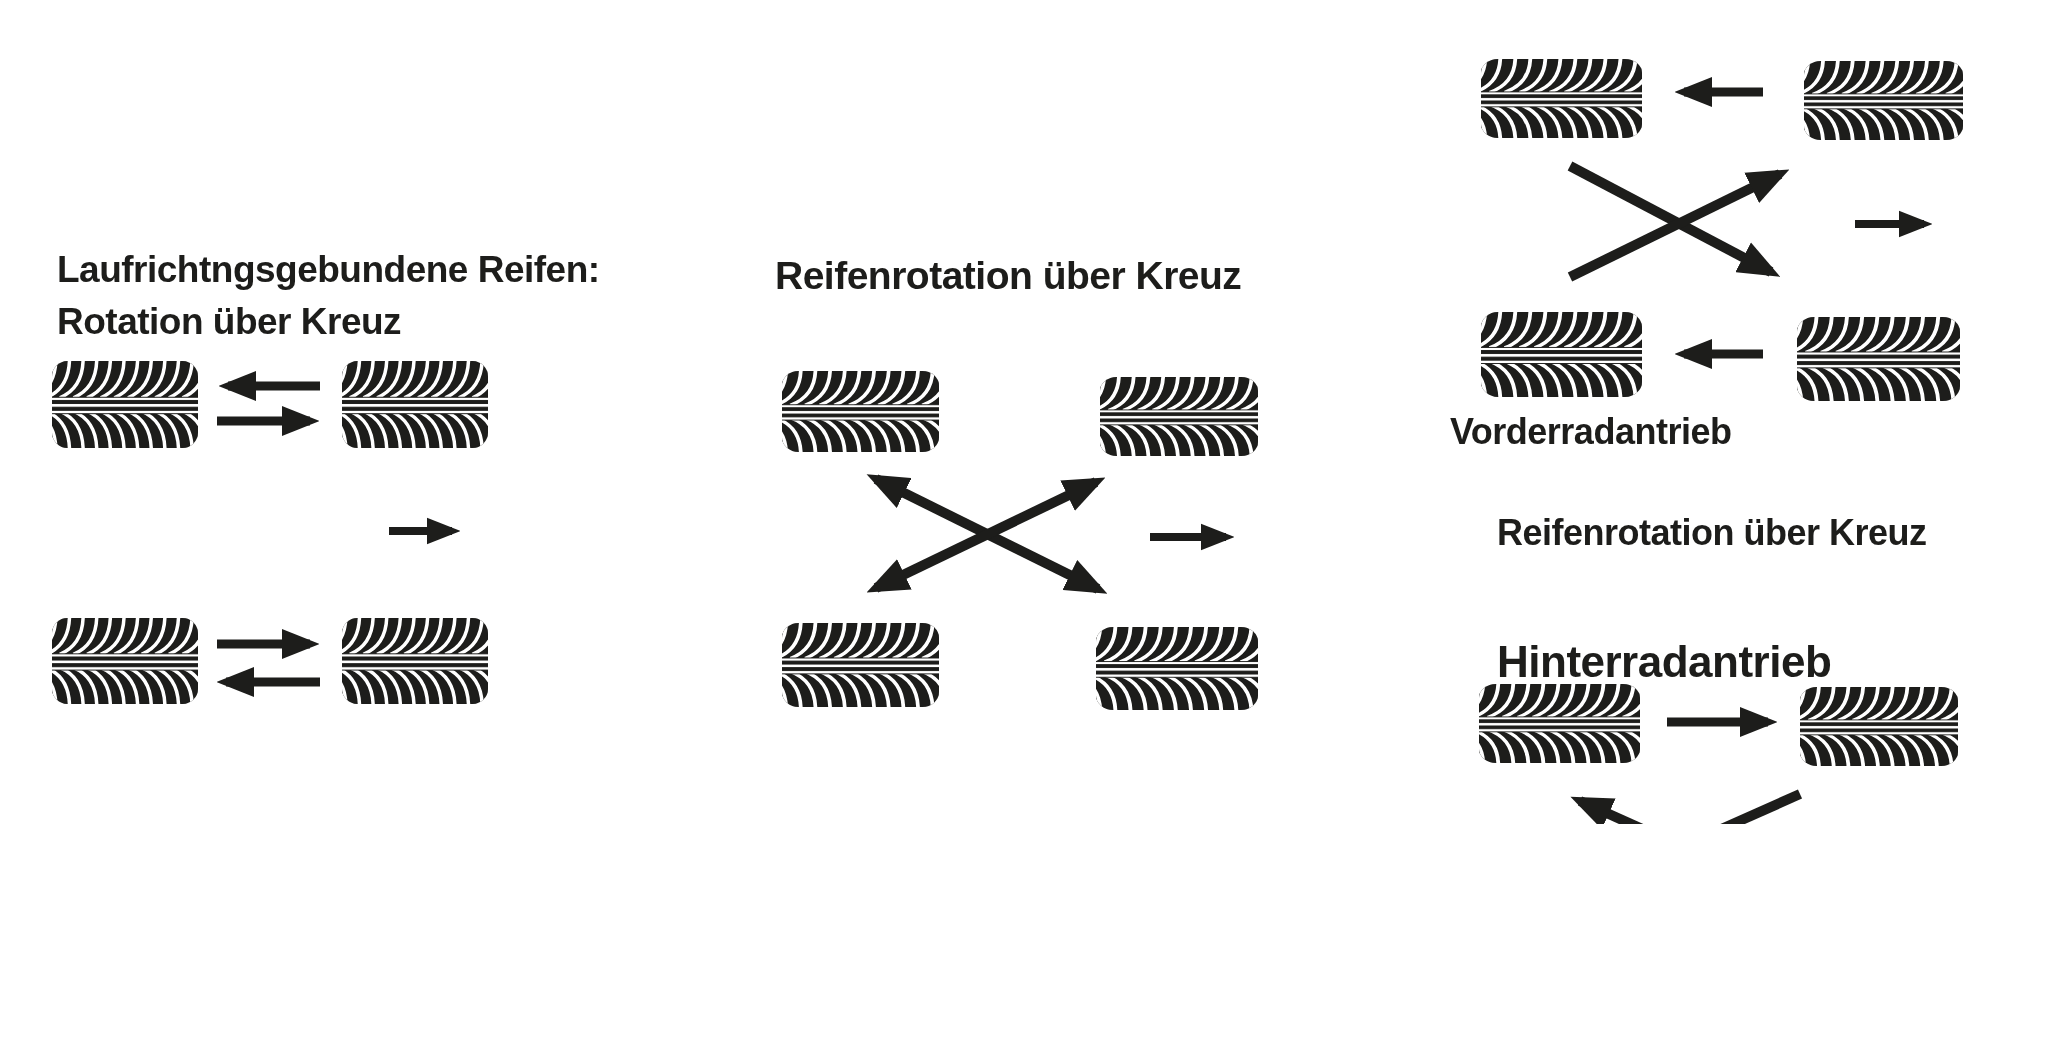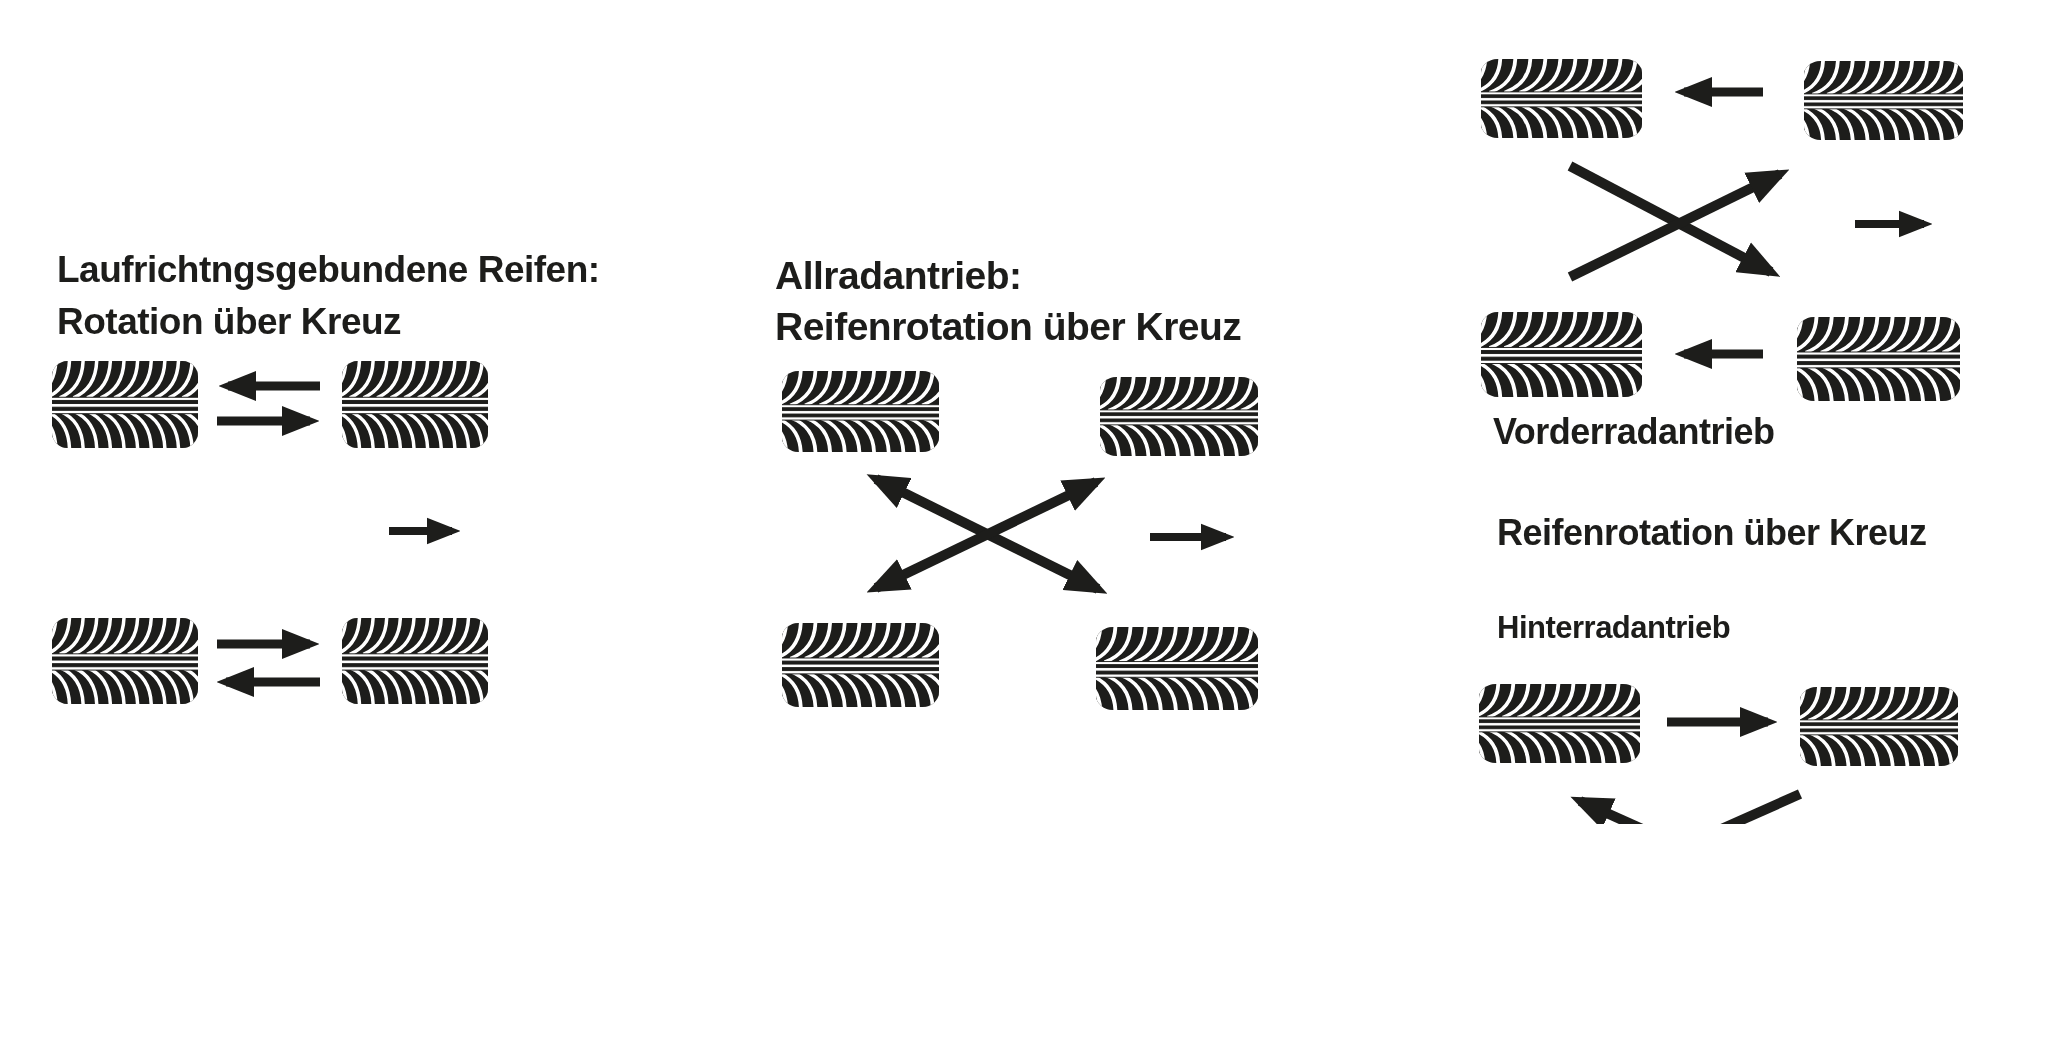--- a/index.html
+++ b/index.html
@@ -14,23 +14,23 @@
   .label{
     position:absolute;
     color:#1d1d1b;
     font-weight:bold;
     letter-spacing:-0.5px;
     white-space:nowrap;
   }
   .label span{display:block;}
   .t-left{left:57px;top:244px;font-size:37px;line-height:52px;}
   .t-mid{left:775px;top:250px;font-size:39px;line-height:51px;}
-  .t-fwd{left:1493px;top:411px;font-size:36px;}
+  .t-fwd{left:1450px;top:411px;font-size:36px;}
   .t-cross{left:1497px;top:512px;font-size:36px;}
-  .t-rwd{left:1497px;top:610px;font-size:31px;text-align:right;}
+  .t-rwd{left:1497px;top:637px;font-size:44px;text-align:right;}
 </style>
 </head>
 <body>
 
 <div class="canvas">
 
   <svg class="gfx" width="2048" height="1060" viewBox="0 0 2048 1060">
     <defs>
       <clipPath id="tclip">
           <rect x="0" y="0" width="150" height="90" rx="16"></rect>
@@ -122,21 +122,20 @@
       <path d="M1662 985 L1768 985" stroke-width="9" marker-end="url(#ah)"></path>
     </g>
   </svg>
 
   <div class="label t-left">
     <span>Laufrichtngsgebundene Reifen:</span>
     <span>Rotation über Kreuz</span>
   </div>
 
   <div class="label t-mid">
-    <span>Allradantrieb:</span>
     <span>Reifenrotation über Kreuz</span>
   </div>
 
   <div class="label t-fwd">Vorderradantrieb</div>
 
   <div class="label t-cross">Reifenrotation über Kreuz</div>
 
   <div class="label t-rwd">Hinterradantrieb</div>
 </div>
 

